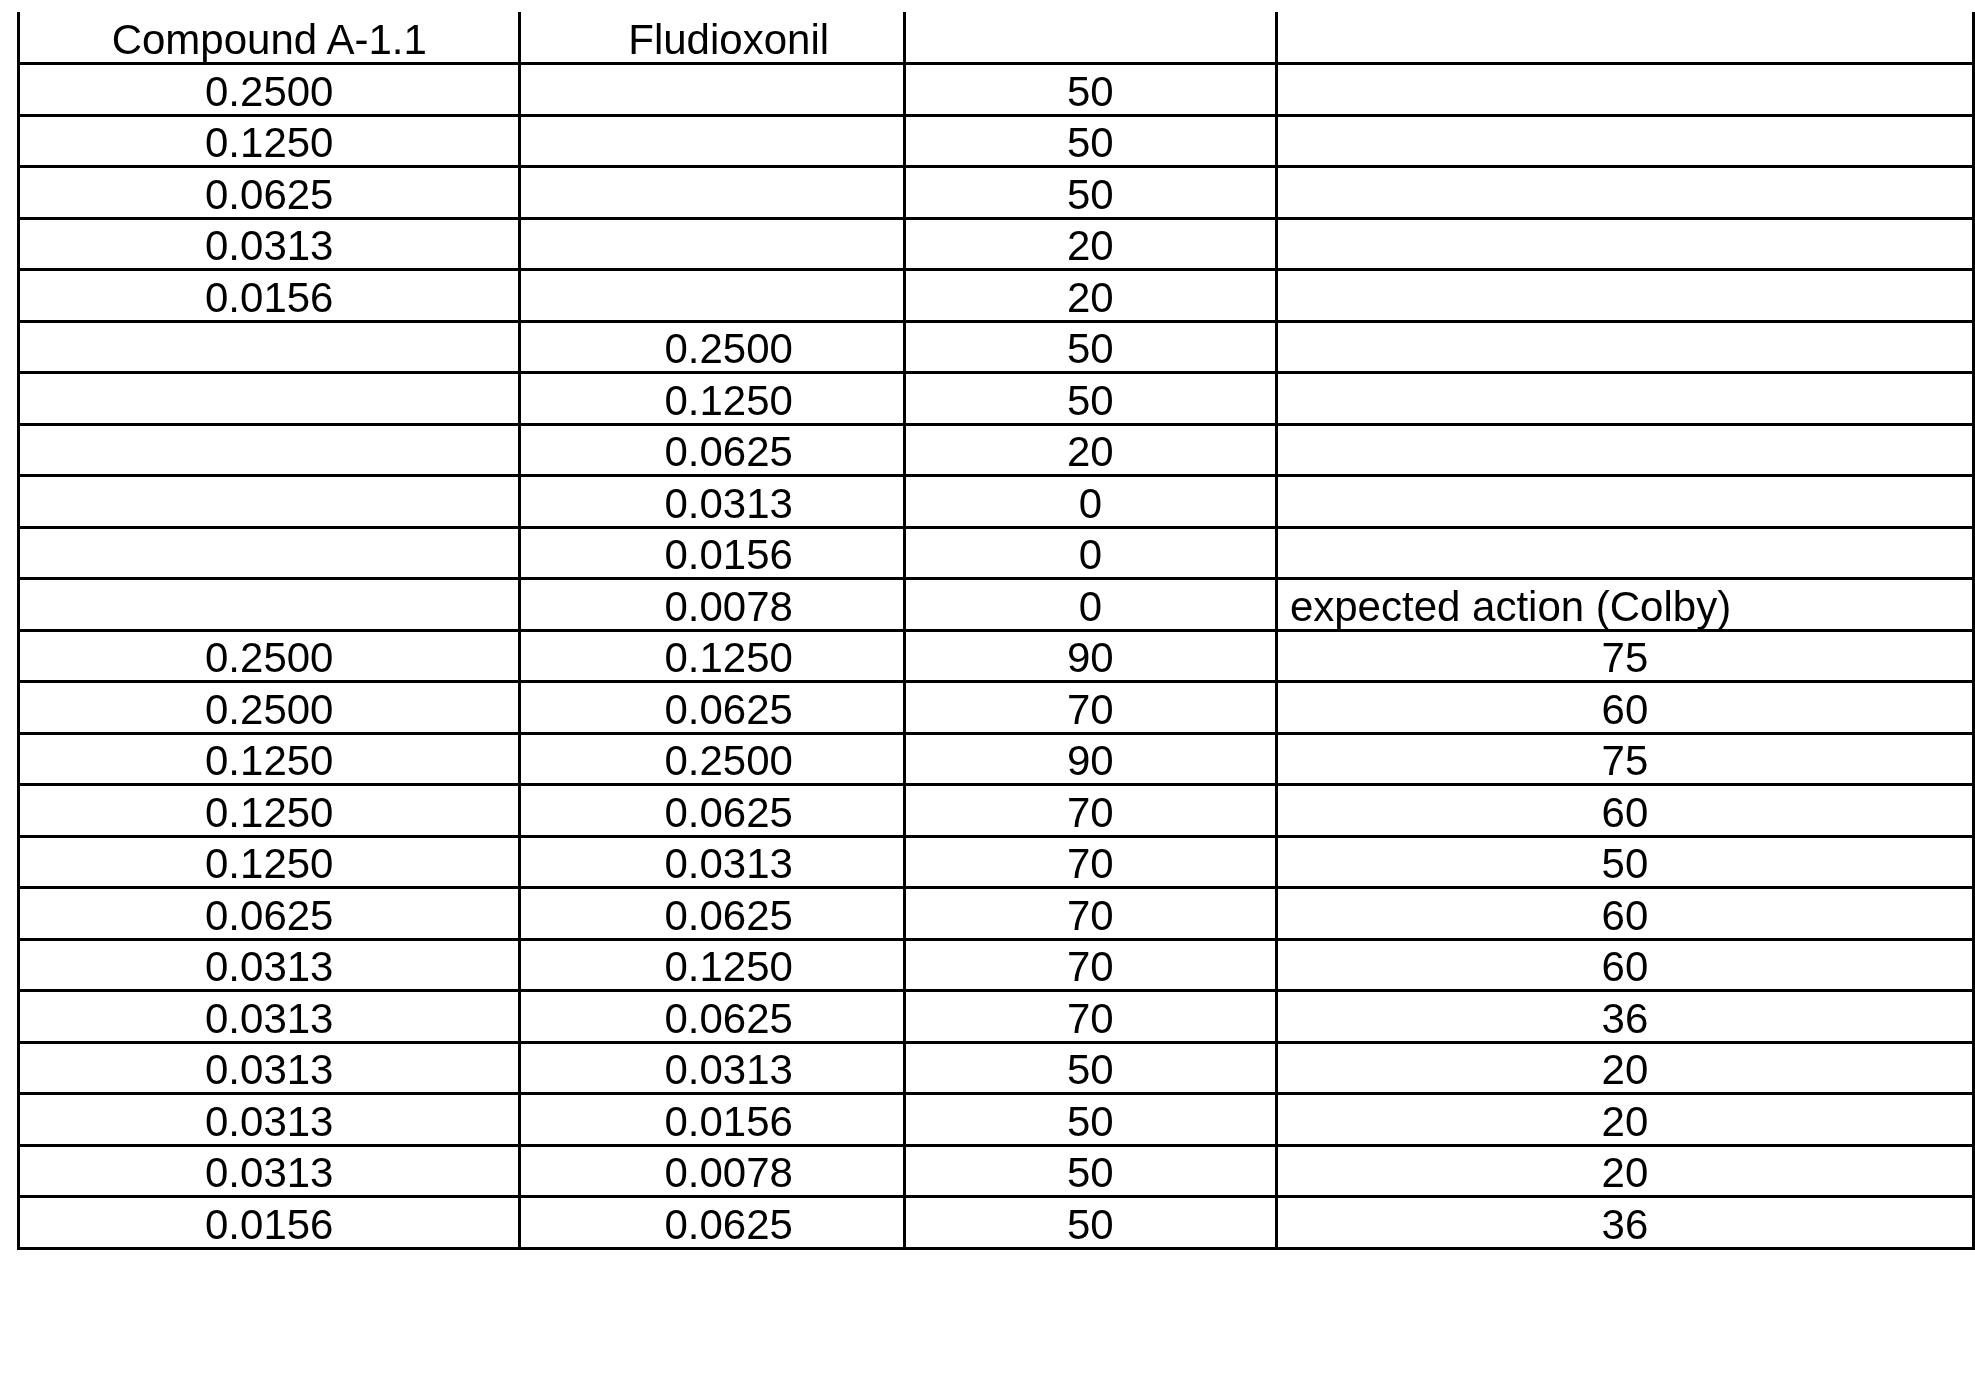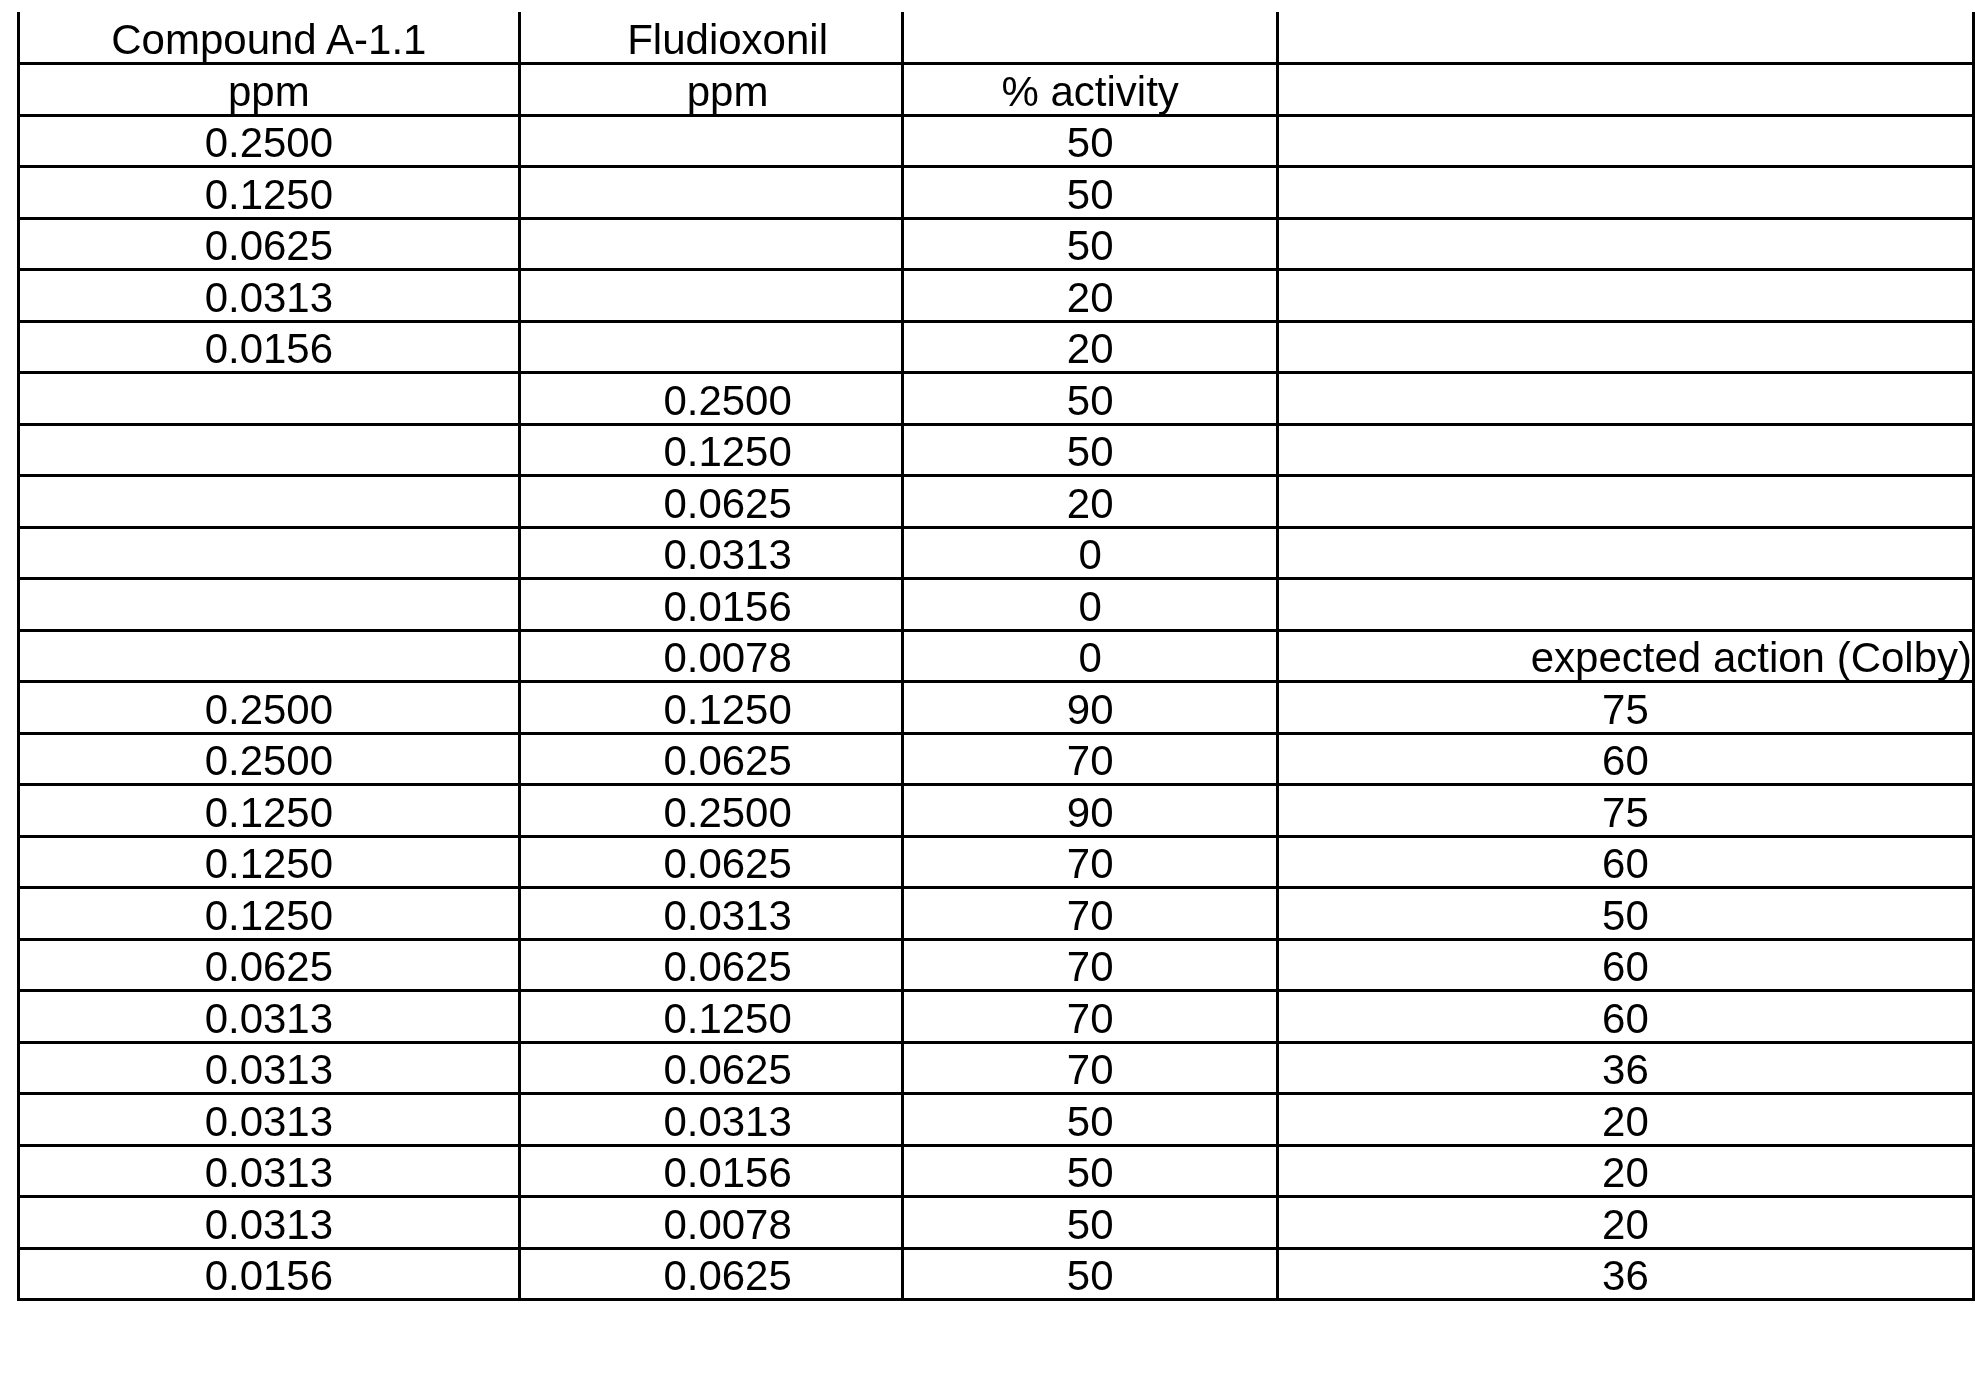--- a/index.html
+++ b/index.html
@@ -35,40 +35,34 @@
     }
     #tbl tr.hdr1 td {
       border-top: none;
       height: 50px;
       margin-left: 16px;
     }
     #tbl td.c1 { width: 503px; }
     #tbl td.c2 { width: 352px; padding-left: 33px; }
     #tbl td.c3 { width: 377px; }
     #tbl td.c4 { width: 688px; }
-    #tbl td.left { text-align: right; padding-left: 12px; }
+    #tbl td.left { text-align: left; padding-left: 12px; }
     #tbl tr td:first-child { border-left: 3px solid #000; }
   </style>
 </head>
 <body>
 
 <table id="tbl">
   <tbody id="tbody">
     <tr class="hdr1">
       <td class="c1">Compound A-1.1</td>
       <td class="c2">Fludioxonil</td>
       <td class="c3"></td>
       <td class="c4"></td>
     </tr>
-    <tr class="hdr2">
-      <td class="c1">ppm</td>
-      <td class="c2">ppm</td>
-      <td class="c3">% activity</td>
-      <td class="c4"></td>
-    </tr>
   <tr>
         <td class="c1">0.2500</td>
         <td class="c2"></td>
         <td class="c3">50</td>
         <td class="c4"></td>
       </tr>
       <tr>
         <td class="c1">0.1250</td>
         <td class="c2"></td>
         <td class="c3">50</td>

